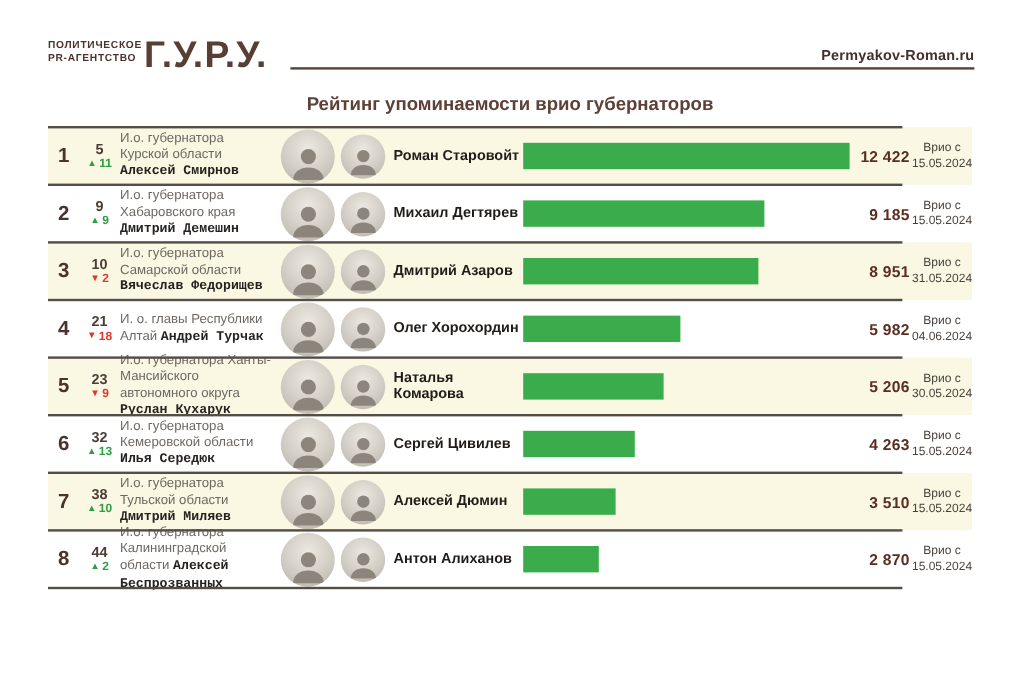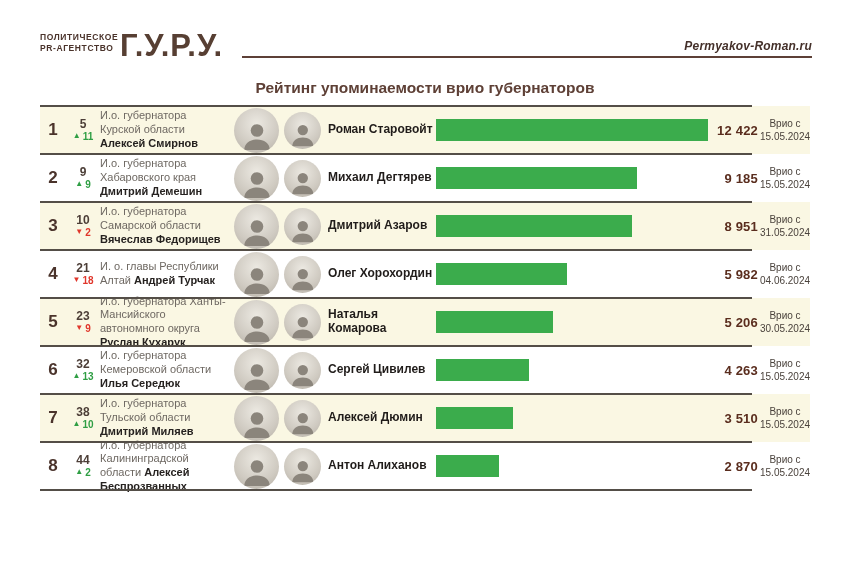--- a/index.html
+++ b/index.html
@@ -25,21 +25,21 @@
 
   
   .header{position:absolute; top:32px; left:40px; right:38px; height:34px;}
   .agency{position:absolute; left:0; top:0; color:var(--brown-dark);
           font-size:8.5px; font-weight:bold; letter-spacing:.6px; line-height:1.25;}
   .logo{position:absolute; left:80px; top:-4px; color:#573f33;
         font-size:31px; font-weight:800; letter-spacing:1px;}
   .header-rule{position:absolute; left:202px; right:0; top:24px; height:2px;
                background:var(--brown); }
   .site{position:absolute; right:0; top:7px; color:#44302a;
-        font-size:12px; font-weight:bold; letter-spacing:.2px;font-style:italic;}
+        font-size:12px; font-weight:bold; letter-spacing:.2px;}
 
   
   .title{position:absolute; top:79px; left:0; width:100%;
          text-align:center; color:#5e4036; font-size:15.5px; font-weight:bold;}
 
   
   .list{position:absolute; top:106px; left:40px; width:770px;}
   .list-top-rule{position:absolute; top:-1px; left:0; width:712px; height:2px;
                  background:var(--sep); z-index:3;}
   .row{position:relative; height:48px; display:flex; align-items:center;}
@@ -53,21 +53,21 @@
   .c-prev{width:34px; flex:none; display:flex; flex-direction:column;
           align-items:center; line-height:1.1;}
   .prev-num{font-size:12px; color:#4c3e37; font-weight:bold;}
   .trend{display:flex; align-items:center; gap:2px; font-size:10px; font-weight:bold;}
   .trend .arrow{font-size:8px;}
   .trend.up{color:var(--up-green);}
   .trend.down{color:var(--down-red);}
 
   .c-desc{width:134px; flex:none; font-size:11px; line-height:1.25;
           color:var(--desc-gray); padding-right:4px;}
-  .c-desc strong{color:#262220;}
+  .c-desc strong{color:#262220;font-family:Liberation Mono, monospace;}
 
   .c-avatars{width:94px; flex:none; display:flex; align-items:center; gap:5px;}
   .avatar{border-radius:50%; overflow:hidden; flex:none;
           background:radial-gradient(circle at 50% 35%, #ece9e2 0%, #cfcac1 60%, #b3ada3 100%);
           display:flex; align-items:flex-end; justify-content:center;}
   .avatar-lg{width:45px; height:45px;}
   .avatar-sm{width:37px; height:37px;}
   .avatar svg{width:80%; height:80%; fill:#8b857c;}
 
   .c-name{width:108px; flex:none; font-size:12px; font-weight:bold; color:#201c1a;

